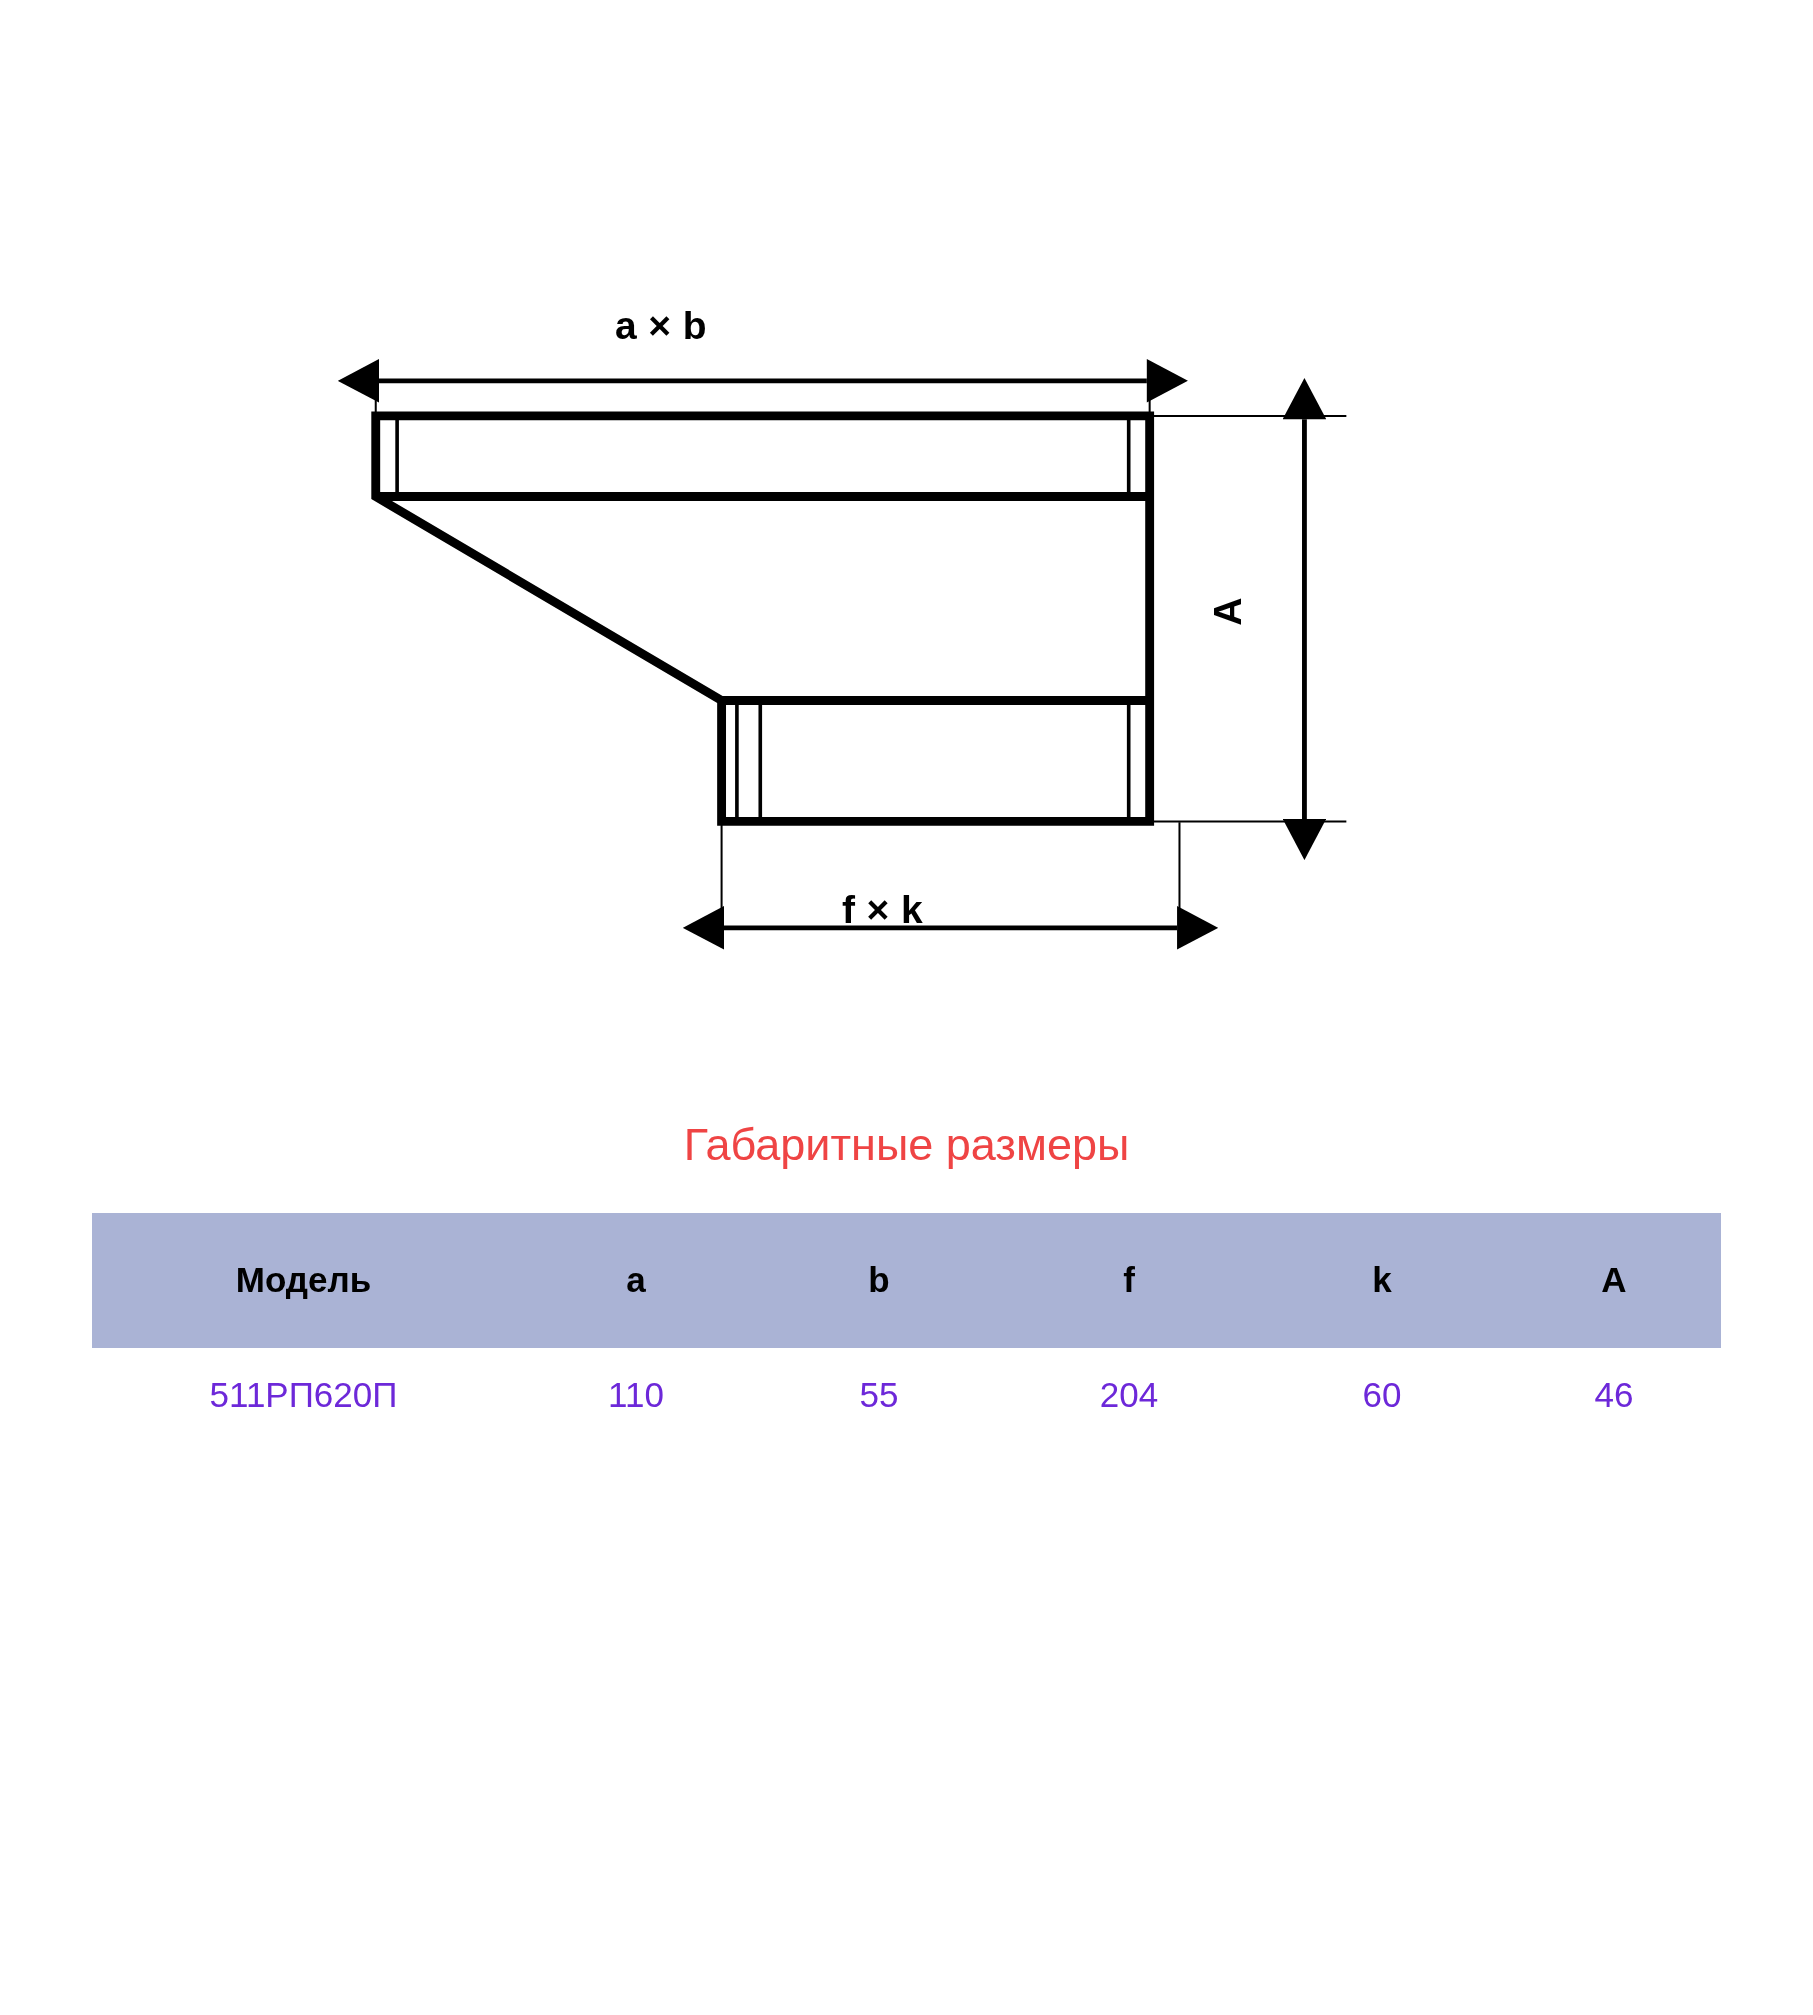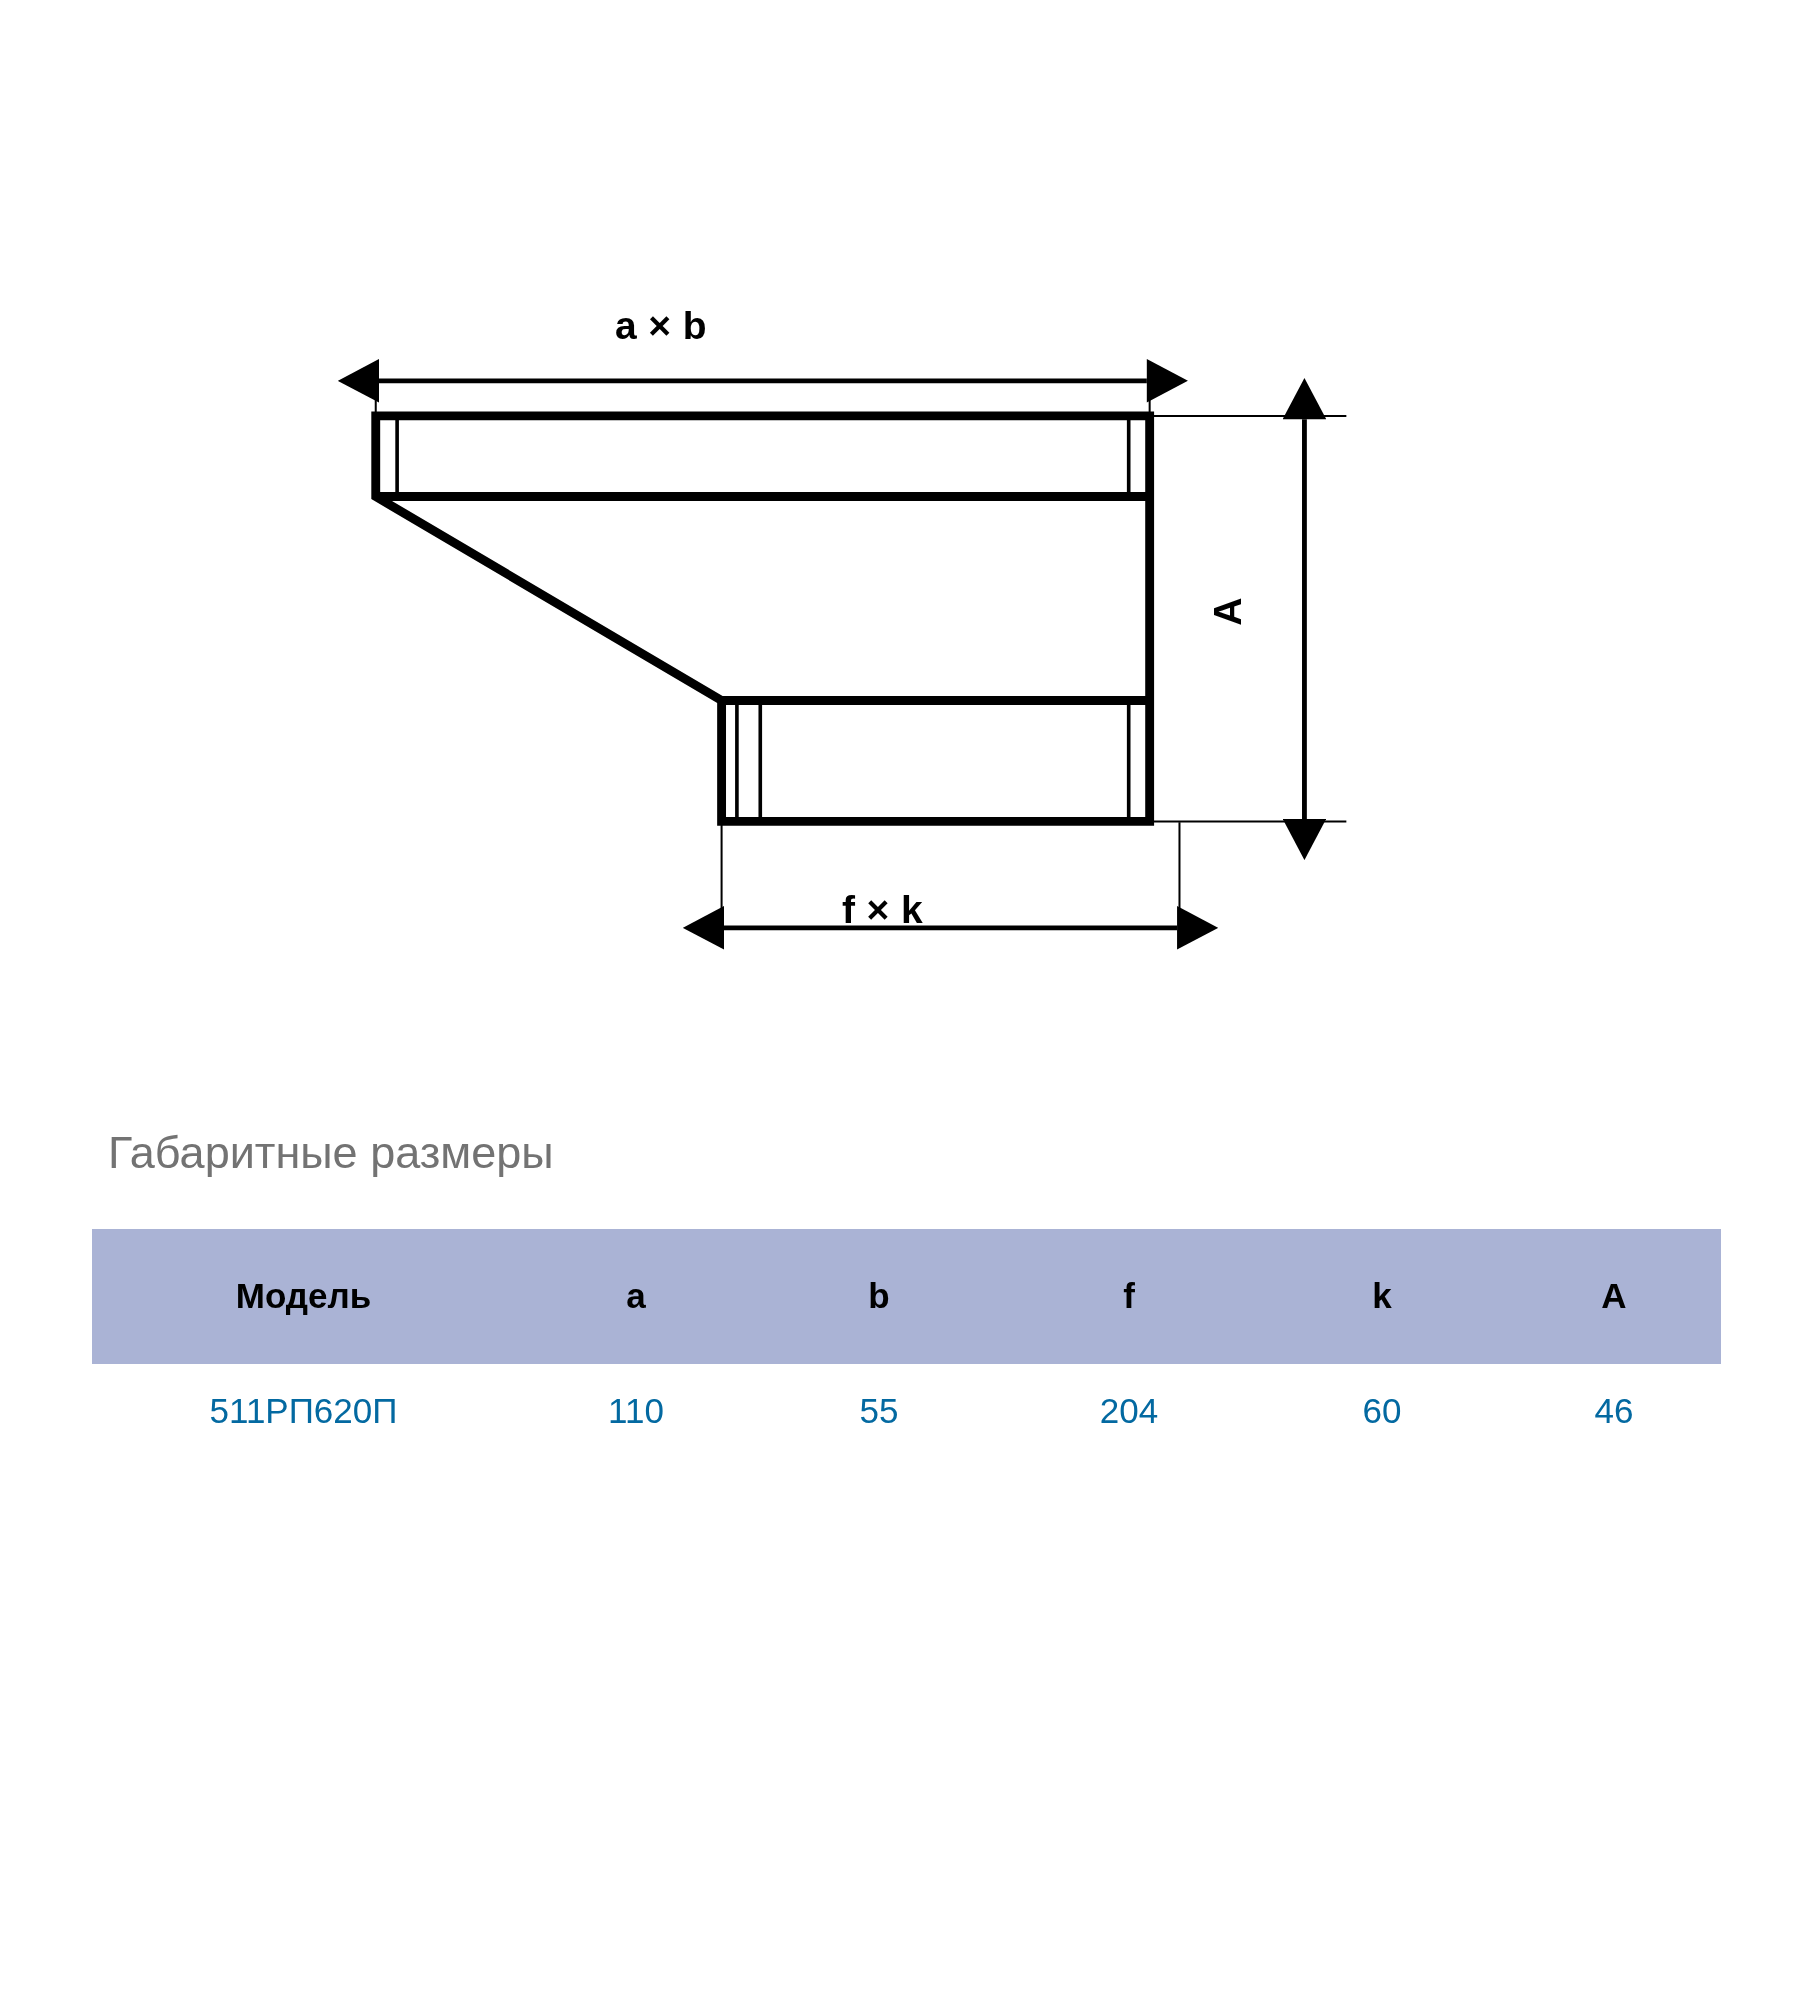--- a/index.html
+++ b/index.html
@@ -69,26 +69,27 @@
 
   
   #table-block {
     position: absolute;
     left: 92px;
     top: 1112px;
     width: 1629px;
   }
 
   #table-title {
+    text-align: center;
     font-family: "Liberation Sans", sans-serif;
     font-size: 45px;
     font-weight: normal;
-    color: #737373;
+    color: #ef4444;
     line-height: 1.1;
-    margin: 16px;
+    margin: 8px;
     padding: 0 0 35px 0;
     white-space: nowrap;
   }
 
   #dims-table {
     width: 1629px;
     border-collapse: collapse;
     table-layout: fixed;
   }
   #dims-table col.c-model { width: 423px; }
@@ -110,21 +111,21 @@
     text-align: center;
     vertical-align: middle;
     border: 0;
     padding: 0;
   }
   #dims-table tbody td {
     height: 95px;
     font-family: "Liberation Sans", sans-serif;
     font-size: 35px;
     font-weight: normal;
-    color: #0369a1;
+    color: #6d28d9;
     text-align: center;
     vertical-align: middle;
     background: #ffffff;
     border: 0;
     padding: 0;
   }
 </style>
 </head>
 <body>
 

